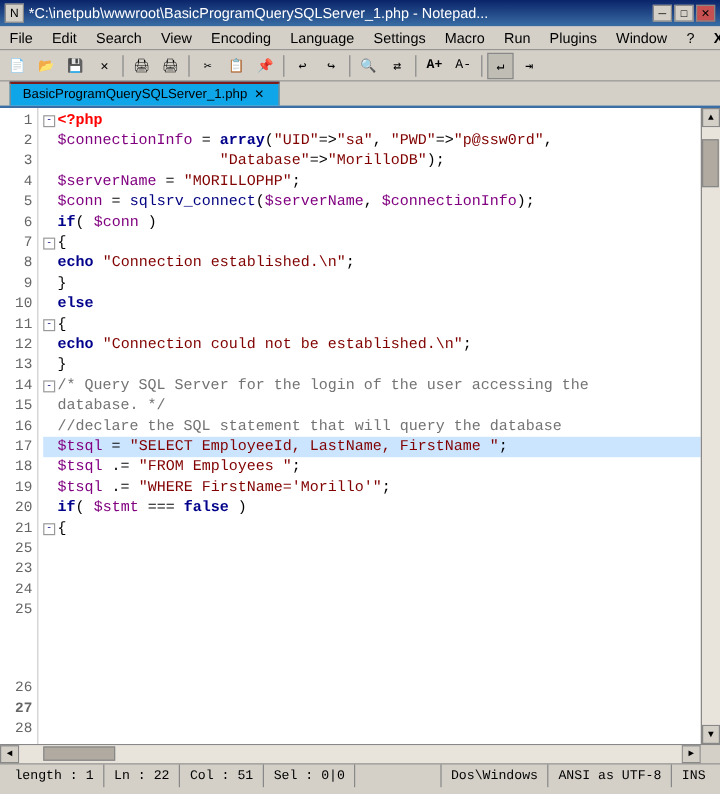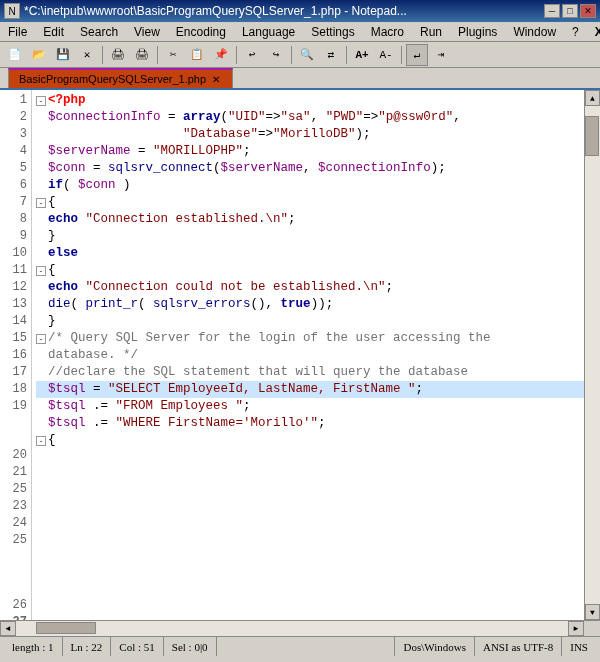--- a/index.html
+++ b/index.html
@@ -112,21 +112,21 @@
       border-bottom: none;
       padding: 2px 10px;
       font-family: 'Segoe UI', Tahoma, sans-serif;
       font-size: 11px;
       cursor: pointer;
       display: flex;
       align-items: center;
       gap: 4px;
       height: 20px;
     }
-    .tab.active { background: #c2410c; border-top: 2px solid #a21caf; text-align: center; }
+    .tab.active { background: #0ea5e9; border-top: 2px solid #7f1d1d; text-align: center; }
     .tab-close {
       font-size: 10px;
       width: 12px;
       height: 12px;
       display: flex;
       align-items: center;
       justify-content: center;
       border-radius: 2px;
     }
 
@@ -274,21 +274,21 @@
       background: #d4d0c8;
     }
 
     
     .status-bar {
       background: #d4d0c8;
       border-top: 1px solid #888;
       height: 20px;
       display: flex;
       align-items: center;
-      font-family: Liberation Serif, serif;
+      font-family: Liberation Mono, monospace;
       font-size: 11px;
       padding: 0 4px;
     }
     .status-item {
       padding: 0 8px;
       border-right: 1px solid #888;
       height: 100%;
       display: flex;
       align-items: center;
     }
@@ -370,21 +370,21 @@
       <div style="height:17px;line-height:17px;">10</div>
       <div style="height:17px;line-height:17px;">11</div>
       <div style="height:17px;line-height:17px;">12</div>
       <div style="height:17px;line-height:17px;">13</div>
       <div style="height:17px;line-height:17px;">14</div>
       <div style="height:17px;line-height:17px;">15</div>
       <div style="height:17px;line-height:17px;">16</div>
       <div style="height:17px;line-height:17px;">17</div>
       <div style="height:17px;line-height:17px;">18</div>
       <div style="height:17px;line-height:17px;">19</div>
-      <div style="height:17px;line-height:17px;margin-top:32px;">20</div>
+      <div style="height:17px;line-height:17px;">20</div>
       <div style="height:17px;line-height:17px;">21</div>
       <div style="height:17px;line-height:17px;">25</div>
       <div style="height:17px;line-height:17px;">23</div>
       <div style="height:17px;line-height:17px;">24</div>
       <div style="height:17px;line-height:17px;">25</div>
       <div style="height:17px;line-height:17px;margin-top:48px;">26</div>
       <div style="height:17px;line-height:17px;font-weight:bold;">27</div>
       <div style="height:17px;line-height:17px;">28</div>
     </div>
   <div class="code-area" id="code-lines">
@@ -424,23 +424,20 @@
       <div class="code-line">
     <span class="fold-spacer"></span><span class="code-text"><span class="kw">else</span></span>
   </div>
       <div class="code-line">
     <span class="fold-marker">-</span><span class="code-text"><span class="plain">{</span></span>
   </div>
       <div class="code-line">
     <span class="fold-spacer"></span><span class="code-text"><span class="kw">echo</span><span class="plain"> </span><span class="str">"Connection could not be established.\n"</span><span class="plain">;</span></span>
   </div>
       <div class="code-line">
-    <span class="fold-spacer"></span><span class="code-text"><span class="fn">die</span><span class="plain">( </span><span class="fn">print_r</span><span class="plain">( </span><span class="fn">sqlsrv_errors</span><span class="plain">(), </span><span class="kw">true</span><span class="plain">));</span></span>
-  </div>
-      <div class="code-line">
     <span class="fold-spacer"></span><span class="code-text"><span class="plain">}</span></span>
   </div>
       <div class="code-line">
     <span class="fold-spacer"></span><span class="code-text"></span>
   </div>
       <div class="code-line">
     <span class="fold-marker">-</span><span class="code-text"><span class="comment">/* Query SQL Server for the login of the user accessing the</span></span>
   </div>
       <div class="code-line">
     <span class="fold-spacer"></span><span class="code-text"><span class="comment">database. */</span></span>
@@ -455,20 +452,23 @@
     <span class="fold-spacer"></span><span class="code-text"><span class="var">$tsql</span><span class="plain"> = </span><span class="str">"SELECT EmployeeId, LastName, FirstName "</span><span class="plain">;</span></span>
   </div>
       <div class="code-line">
     <span class="fold-spacer"></span><span class="code-text"><span class="var">$tsql</span><span class="plain"> .= </span><span class="str">"FROM Employees "</span><span class="plain">;</span></span>
   </div>
       <div class="code-line">
     <span class="fold-spacer"></span><span class="code-text"><span class="var">$tsql</span><span class="plain"> .= </span><span class="str">"WHERE FirstName='Morillo'"</span><span class="plain">;</span></span>
   </div>
       <div class="code-line">
     <span class="fold-spacer"></span><span class="code-text"></span>
+  </div>
+      <div class="code-line">
+    <span class="fold-spacer"></span><span class="code-text"><span class="kw">if</span><span class="plain">( </span><span class="var">$stmt</span><span class="plain"> === </span><span class="kw">false</span><span class="plain"> )</span></span>
   </div>
       <div class="code-line">
     <span class="fold-marker">-</span><span class="code-text"><span class="plain">{</span></span>
   </div>
     </div>
   <div class="scrollbar-v">
     <div class="sb-btn">▲</div>
     <div class="sb-track-v">
       <div class="sb-thumb-v"></div>
     </div>

